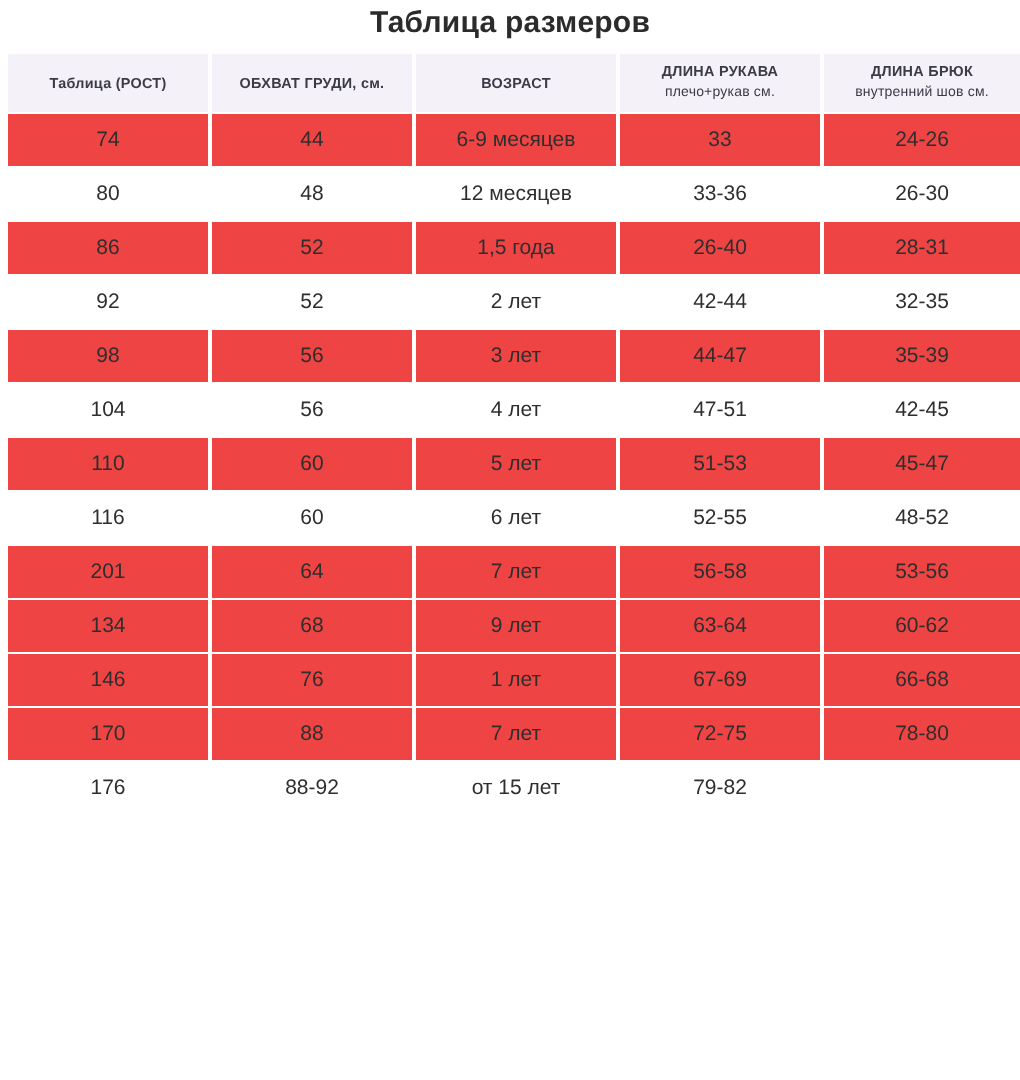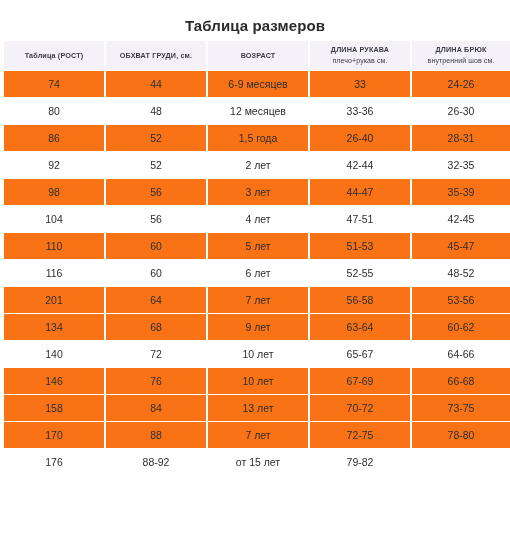--- a/index.html
+++ b/index.html
@@ -24,21 +24,21 @@
     overflow: hidden;
   }
 
   
   .title {
     text-align: center;
     font-size: 15px;
     font-weight: bold;
     color: #2b2b2b;
     letter-spacing: 0.1px;
-    padding-top: 16px;
+    padding-top: 2px;
     padding-bottom: 4px;
     line-height: 20px;
   }
 
   
   table.size-table {
     width: 506px;
     margin: 0 2px;
     border-collapse: separate;
     border-spacing: 2px 1px;
@@ -77,21 +77,21 @@
     text-align: center;
     vertical-align: middle;
     font-size: 10.5px;
     color: #2e2e2e;
     background: #ffffff;
     box-sizing: border-box;
     padding: 0 2px;
     white-space: nowrap;
   }
   tbody tr.alt td {
-    background: #f97316;
+    background: #ef4444;
   }
 
   
   .watermark {
     position: absolute;
     right: 8px;
     bottom: 6px;
     width: 118px;
     height: 40px;
     pointer-events: none;
@@ -204,40 +204,26 @@
           <td>56-58</td>
           <td>53-56</td>
         </tr>
         <tr class="alt">
           <td>134</td>
           <td>68</td>
           <td>9 лет</td>
           <td>63-64</td>
           <td>60-62</td>
         </tr>
-        <tr>
-          <td>140</td>
-          <td>72</td>
-          <td>10 лет</td>
-          <td>65-67</td>
-          <td>64-66</td>
-        </tr>
         <tr class="alt">
           <td>146</td>
           <td>76</td>
-          <td>10 лет</td>
+          <td>1 лет</td>
           <td>67-69</td>
           <td>66-68</td>
-        </tr>
-        <tr class="alt">
-          <td>158</td>
-          <td>84</td>
-          <td>13 лет</td>
-          <td>70-72</td>
-          <td>73-75</td>
         </tr>
         <tr class="alt">
           <td>170</td>
           <td>88</td>
           <td>7 лет</td>
           <td>72-75</td>
           <td>78-80</td>
         </tr>
         <tr>
           <td>176</td>

